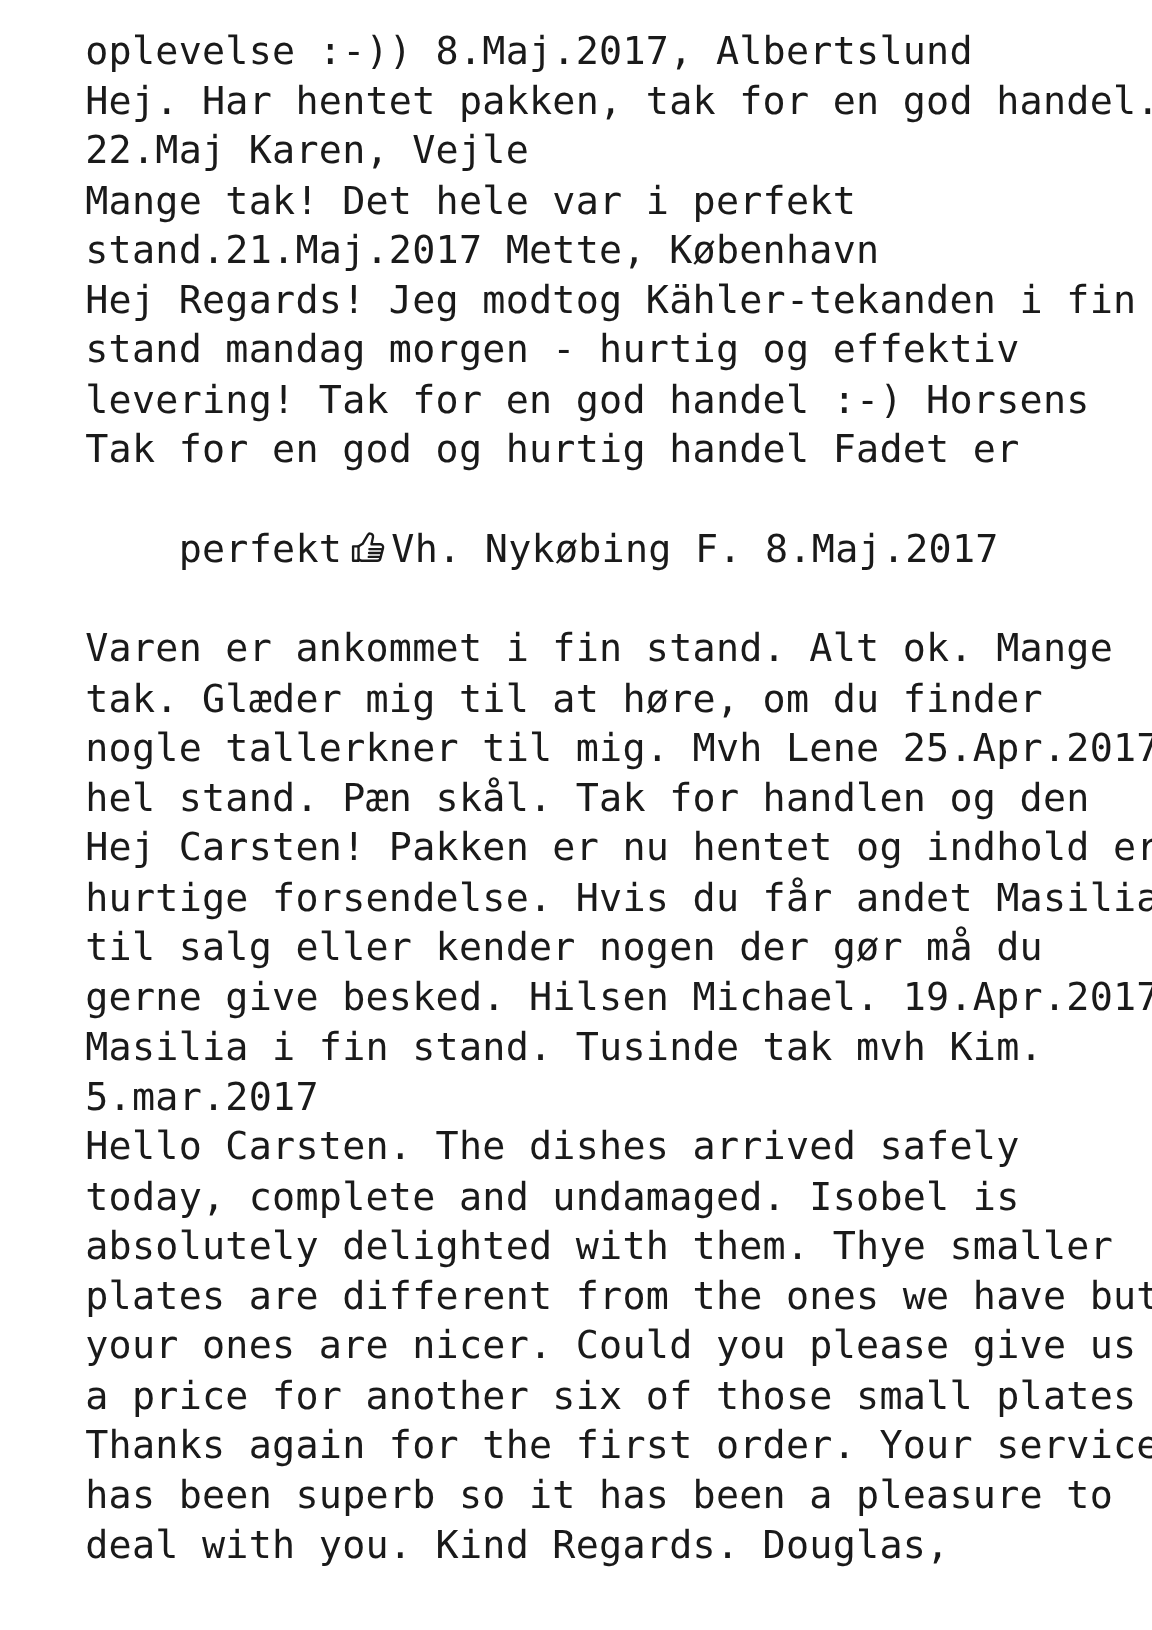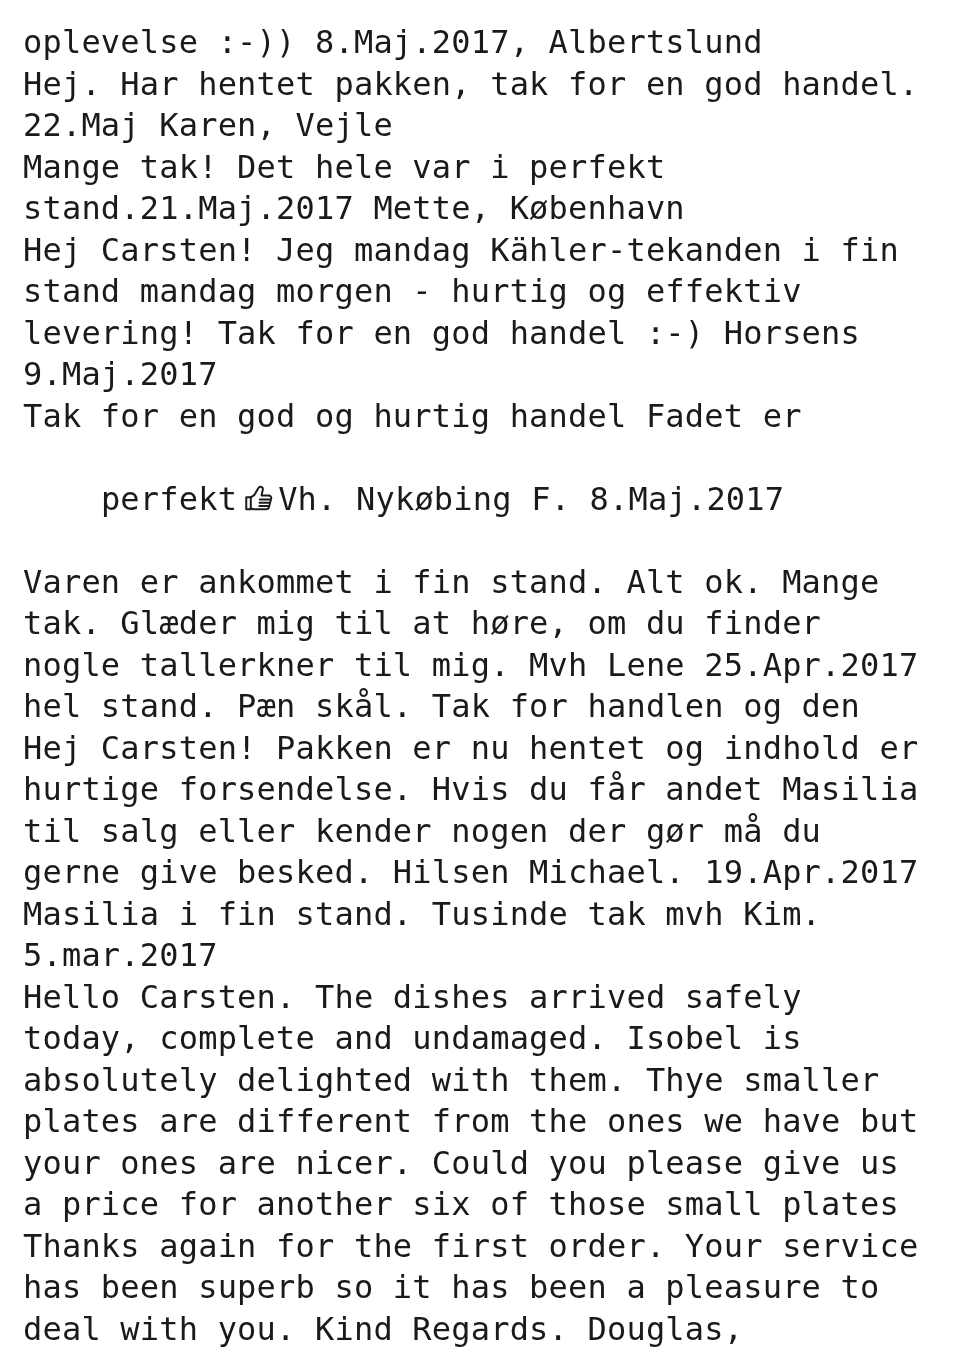--- a/index.html
+++ b/index.html
@@ -16,20 +16,21 @@
     padding: 22px 18px 0 23px;
     overflow: hidden;
     font-family: "DejaVu Sans Mono", "Liberation Mono", monospace;
     font-size: 32px;
     line-height: 41.5px;
     color: #1a1a1a;
   }
   .line {
     white-space: pre;
     letter-spacing: 0.2px;
+    margin-left: 48px;
   }
   .inline-icon {
     display: inline-block;
     width: 36px;
     height: 34px;
     vertical-align: -5px;
     margin: 0 1px 0 4px;
   }
   .inline-icon svg {
     display: block;
@@ -39,24 +40,23 @@
 </style>
 </head>
 <body>
 
 <main class="page">
   <div class="line">oplevelse :-)) 8.Maj.2017, Albertslund</div>
   <div class="line">Hej. Har hentet pakken, tak for en god handel.</div>
   <div class="line">22.Maj Karen, Vejle</div>
   <div class="line">Mange tak! Det hele var i perfekt</div>
   <div class="line">stand.21.Maj.2017 Mette, København</div>
-  <div class="line">Hej Carsten! Jeg mandag Kähler-tekanden i fin</div>
+  <div class="line">Hej Regards! Jeg modtog Kähler-tekanden i fin</div>
   <div class="line">stand mandag morgen - hurtig og effektiv</div>
   <div class="line">levering! Tak for en god handel :-) Horsens</div>
-  <div class="line">9.Maj.2017</div>
   <div class="line">Tak for en god og hurtig handel Fadet er</div>
 
   <div class="line">
     <span>perfekt</span><span class="inline-icon"><svg viewBox="0 0 24 24" fill="none" stroke="#1a1a1a" stroke-width="1.4" stroke-linejoin="round" stroke-linecap="round">
           <path d="M3 11.5h3.2v8.5H3z"></path>
           <path d="M6.2 19.2 8 20h9.2c.9 0 1.6-.6 1.8-1.4l1.6-6.2c.3-1.1-.5-2.1-1.6-2.1h-5.2l.9-4.2c.2-1-.5-2-1.5-2.1-.6-.1-1.2.2-1.5.8L8.6 10l-2.4 1.5"></path>
           <path d="M12.6 13.1h6.9"></path>
           <path d="M12.4 15.4h6.6"></path>
           <path d="M12.2 17.7h6.3"></path>
         </svg></span><span>Vh. Nykøbing F. 8.Maj.2017</span>

